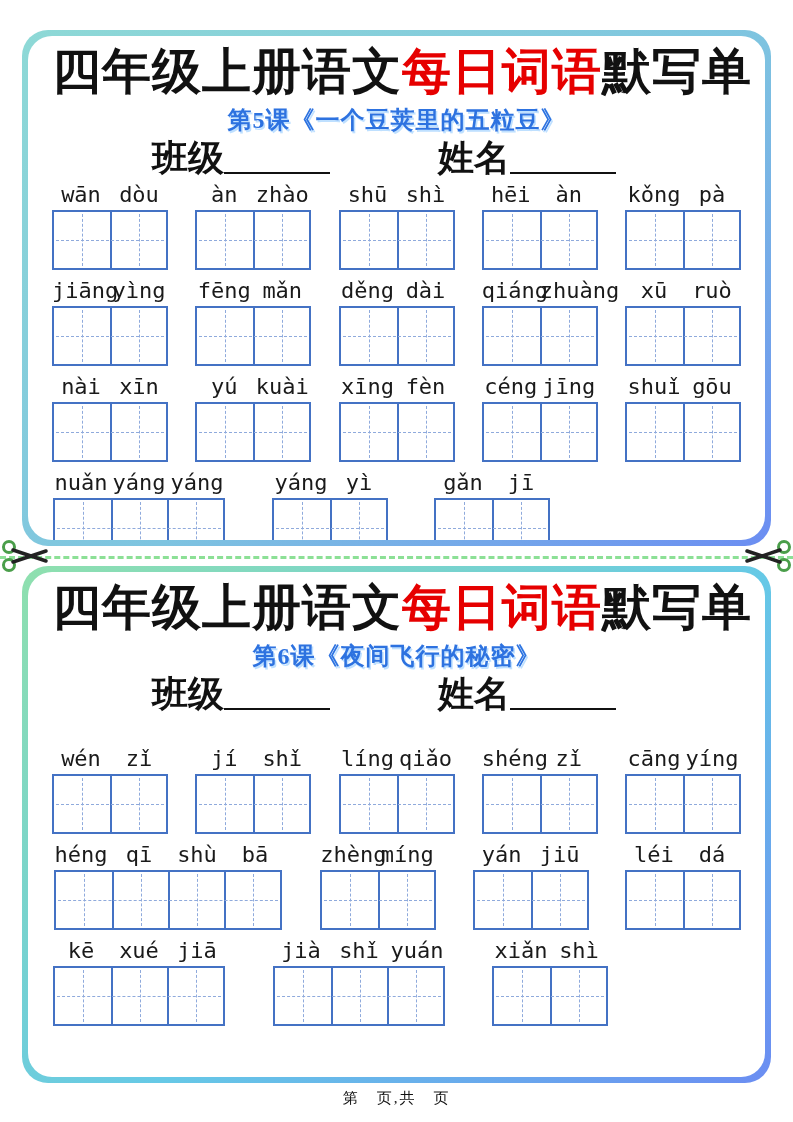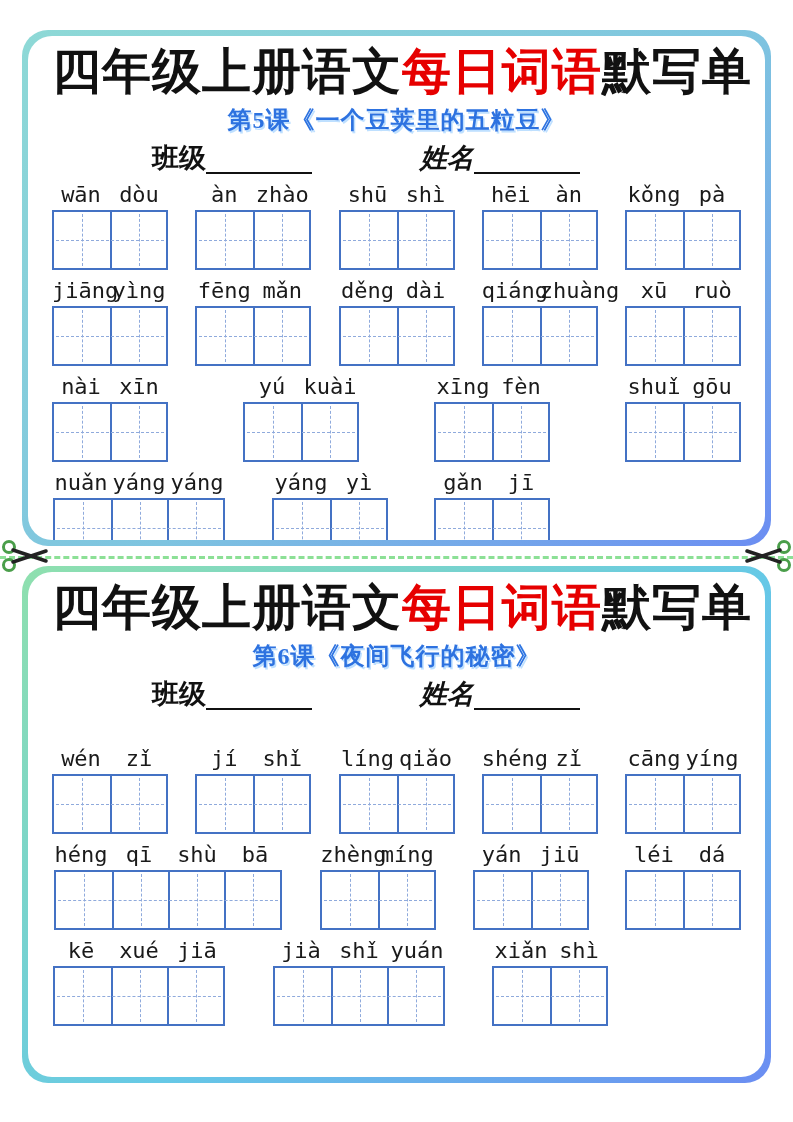--- a/index.html
+++ b/index.html
@@ -18,23 +18,23 @@
   .panel-wrap{margin:0 22px;border-radius:26px;padding:6px;}
   .panel-wrap.p1{margin-top:30px;height:516px;background:linear-gradient(140deg,var(--p1a) 0%,#7ec4e0 55%,var(--p1b) 100%);}
   .panel-wrap.p2{height:517px;background:linear-gradient(140deg,var(--p2a) 0%,var(--p2b) 55%,var(--p2c) 100%);}
   .panel{background:#fff;border-radius:24px;height:100%;padding:6px 24px 4px 24px;overflow:hidden;}
 
   .title{text-align:center;font-size:49px;font-weight:900;letter-spacing:1px;line-height:60px;white-space:nowrap;}
   .title .red{color:var(--title-red);}
   .subtitle{text-align:center;font-size:24px;font-weight:800;line-height:36px;color:var(--subtitle-blue);
             text-shadow:1.5px 1.5px 0 #bfe0ff;letter-spacing:1px;white-space:nowrap;}
 
-  .fields{display:flex;align-items:flex-end;margin:4px 0 2px 100px;font-size:27px;font-weight:600;line-height:32px;}
+  .fields{display:flex;align-items:flex-end;margin:4px 0 2px 100px;font-size:36px;font-weight:600;line-height:32px;}
   .field{display:flex;align-items:flex-end;}
-  .field.f2{margin-left:108px;font-style:italic;}
+  .field.f2{margin-left:108px;}
   .blank{display:inline-block;width:106px;height:30px;border-bottom:2.5px solid #111;}
 
   .rows{display:block;}
   .grid-row{display:flex;margin-top:8px;}
   .grid-row.justify{justify-content:space-between;}
   .grid-row.left{justify-content:flex-start;gap:46px;}
   .grid-row.gap-before{margin-top:36px;}
 
   .word-block{display:flex;flex-direction:column;align-items:center;}
   .pinyin-row{display:flex;justify-content:center;white-space:nowrap;margin-bottom:2px;
@@ -204,20 +204,30 @@
                 <span class="syll">xīng</span>
                 <span class="syll">fèn</span>
               </div>
               <div class="word-box">
                 <div class="cell"></div>
                 <div class="cell"></div>
               </div>
             </div>
             <div class="word-block">
               <div class="pinyin-row">
+                <span class="syll">céng</span>
+                <span class="syll">jīng</span>
+              </div>
+              <div class="word-box">
+                <div class="cell"></div>
+                <div class="cell"></div>
+              </div>
+            </div>
+            <div class="word-block">
+              <div class="pinyin-row">
                 <span class="syll">shuǐ</span>
                 <span class="syll">gōu</span>
               </div>
               <div class="word-box">
                 <div class="cell"></div>
                 <div class="cell"></div>
               </div>
             </div>
           </div>
           <div class="grid-row left">
@@ -420,14 +430,15 @@
               <div class="word-box">
                 <div class="cell"></div>
                 <div class="cell"></div>
               </div>
             </div>
           </div>
         </div>
     </div>
   </div>
 
+  <div class="footer">第　页,共　页</div>
 
 </div>
 
 </body></html>

